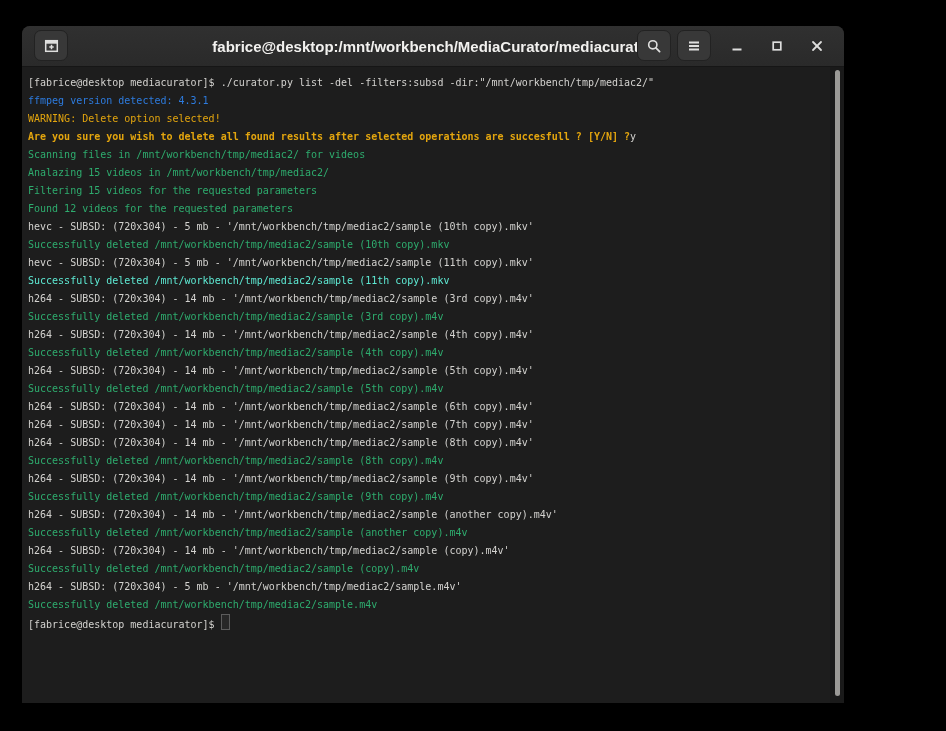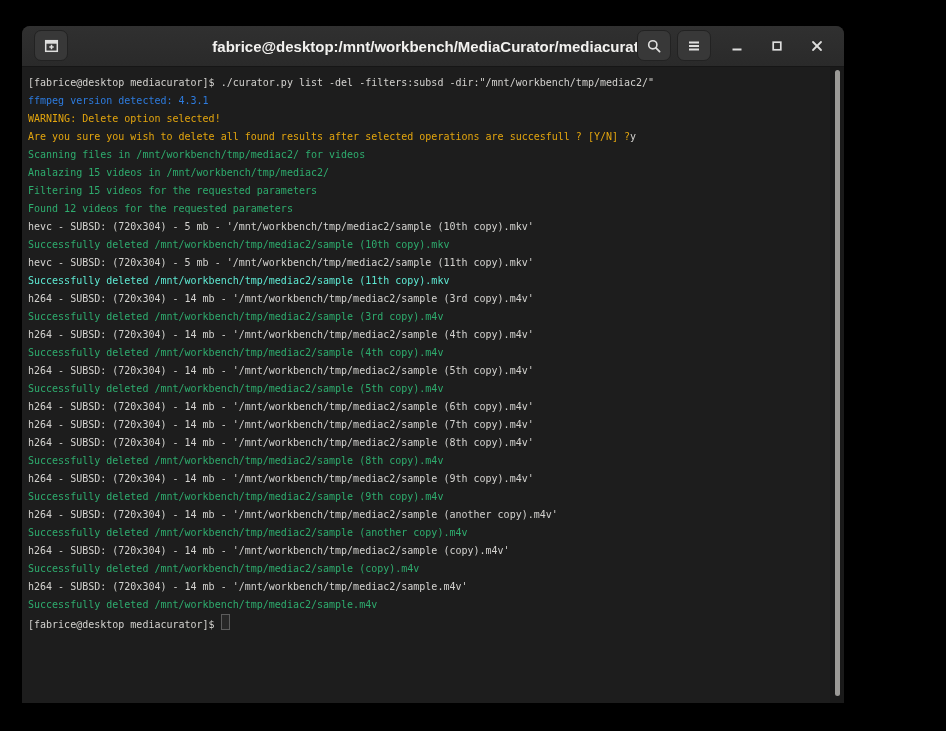--- a/index.html
+++ b/index.html
@@ -121,21 +121,21 @@
         </svg>
       </span>
     </div>
 
   </div>
 
   <div id="terminal">
       <div class="term-line"><span style="color: rgb(211, 210, 207);">[fabrice@desktop mediacurator]$ ./curator.py list -del -filters:subsd -dir:"/mnt/workbench/tmp/mediac2/"</span></div>
       <div class="term-line"><span style="color: rgb(45, 123, 222);">ffmpeg version detected: 4.3.1</span></div>
       <div class="term-line"><span style="color: rgb(227, 165, 14);">WARNING: Delete option selected!</span></div>
-      <div class="term-line"><span style="color: rgb(227, 165, 14);">Are you sure you wish to delete all found results after selected operations are succesfull ? [Y/N] ?</span><span style="color: rgb(211, 210, 207);">y</span></div>
+      <div class="term-line"><span style="color: rgb(227, 165, 14); font-weight: bold;">Are you sure you wish to delete all found results after selected operations are succesfull ? [Y/N] ?</span><span style="color: rgb(211, 210, 207);">y</span></div>
       <div class="term-line"><span style="color: rgb(46, 172, 110);">Scanning files in /mnt/workbench/tmp/mediac2/ for videos</span></div>
       <div class="term-line"><span style="color: rgb(46, 172, 110);">Analazing 15 videos in /mnt/workbench/tmp/mediac2/</span></div>
       <div class="term-line"><span style="color: rgb(46, 172, 110);">Filtering 15 videos for the requested parameters</span></div>
       <div class="term-line"><span style="color: rgb(46, 172, 110);">Found 12 videos for the requested parameters</span></div>
       <div class="term-line"><span style="color: rgb(211, 210, 207);">hevc - SUBSD: (720x304) - 5 mb - '/mnt/workbench/tmp/mediac2/sample (10th copy).mkv'</span></div>
       <div class="term-line"><span style="color: rgb(46, 172, 110);">Successfully deleted /mnt/workbench/tmp/mediac2/sample (10th copy).mkv</span></div>
       <div class="term-line"><span style="color: rgb(211, 210, 207);">hevc - SUBSD: (720x304) - 5 mb - '/mnt/workbench/tmp/mediac2/sample (11th copy).mkv'</span></div>
       <div class="term-line"><span style="color: #5eead4;">Successfully deleted /mnt/workbench/tmp/mediac2/sample (11th copy).mkv</span></div>
       <div class="term-line"><span style="color: rgb(211, 210, 207);">h264 - SUBSD: (720x304) - 14 mb - '/mnt/workbench/tmp/mediac2/sample (3rd copy).m4v'</span></div>
       <div class="term-line"><span style="color: rgb(46, 172, 110);">Successfully deleted /mnt/workbench/tmp/mediac2/sample (3rd copy).m4v</span></div>
@@ -146,21 +146,21 @@
       <div class="term-line"><span style="color: rgb(211, 210, 207);">h264 - SUBSD: (720x304) - 14 mb - '/mnt/workbench/tmp/mediac2/sample (6th copy).m4v'</span></div>
       <div class="term-line"><span style="color: rgb(211, 210, 207);">h264 - SUBSD: (720x304) - 14 mb - '/mnt/workbench/tmp/mediac2/sample (7th copy).m4v'</span></div>
       <div class="term-line"><span style="color: rgb(211, 210, 207);">h264 - SUBSD: (720x304) - 14 mb - '/mnt/workbench/tmp/mediac2/sample (8th copy).m4v'</span></div>
       <div class="term-line"><span style="color: rgb(46, 172, 110);">Successfully deleted /mnt/workbench/tmp/mediac2/sample (8th copy).m4v</span></div>
       <div class="term-line"><span style="color: rgb(211, 210, 207);">h264 - SUBSD: (720x304) - 14 mb - '/mnt/workbench/tmp/mediac2/sample (9th copy).m4v'</span></div>
       <div class="term-line"><span style="color: rgb(46, 172, 110);">Successfully deleted /mnt/workbench/tmp/mediac2/sample (9th copy).m4v</span></div>
       <div class="term-line"><span style="color: rgb(211, 210, 207);">h264 - SUBSD: (720x304) - 14 mb - '/mnt/workbench/tmp/mediac2/sample (another copy).m4v'</span></div>
       <div class="term-line"><span style="color: rgb(46, 172, 110);">Successfully deleted /mnt/workbench/tmp/mediac2/sample (another copy).m4v</span></div>
       <div class="term-line"><span style="color: rgb(211, 210, 207);">h264 - SUBSD: (720x304) - 14 mb - '/mnt/workbench/tmp/mediac2/sample (copy).m4v'</span></div>
       <div class="term-line"><span style="color: rgb(46, 172, 110);">Successfully deleted /mnt/workbench/tmp/mediac2/sample (copy).m4v</span></div>
-      <div class="term-line"><span style="color: rgb(211, 210, 207);">h264 - SUBSD: (720x304) - 14 mb - '/mnt/workbench/tmp/mediac2/sample.m4v'</span></div>
+      <div class="term-line"><span style="color: rgb(211, 210, 207);">h264 - SUBSD: (720x304) - 5 mb - '/mnt/workbench/tmp/mediac2/sample.m4v'</span></div>
       <div class="term-line"><span style="color: rgb(46, 172, 110);">Successfully deleted /mnt/workbench/tmp/mediac2/sample.m4v</span></div>
       <div class="term-line"><span style="color: rgb(211, 210, 207);">[fabrice@desktop mediacurator]$ </span><span class="cursor"></span></div>
     </div>
 
   <div id="scrollbar-track">
     <div id="scrollbar-thumb"></div>
   </div>
 
 </div>
 

